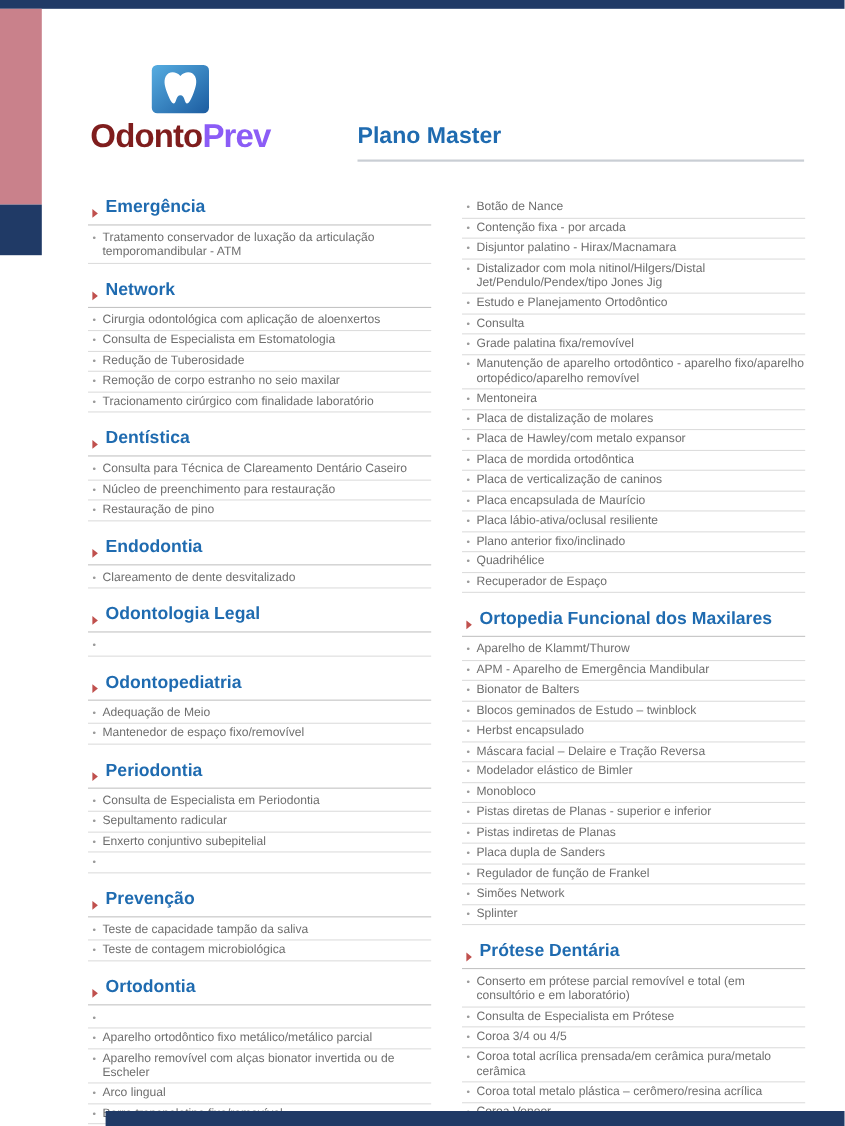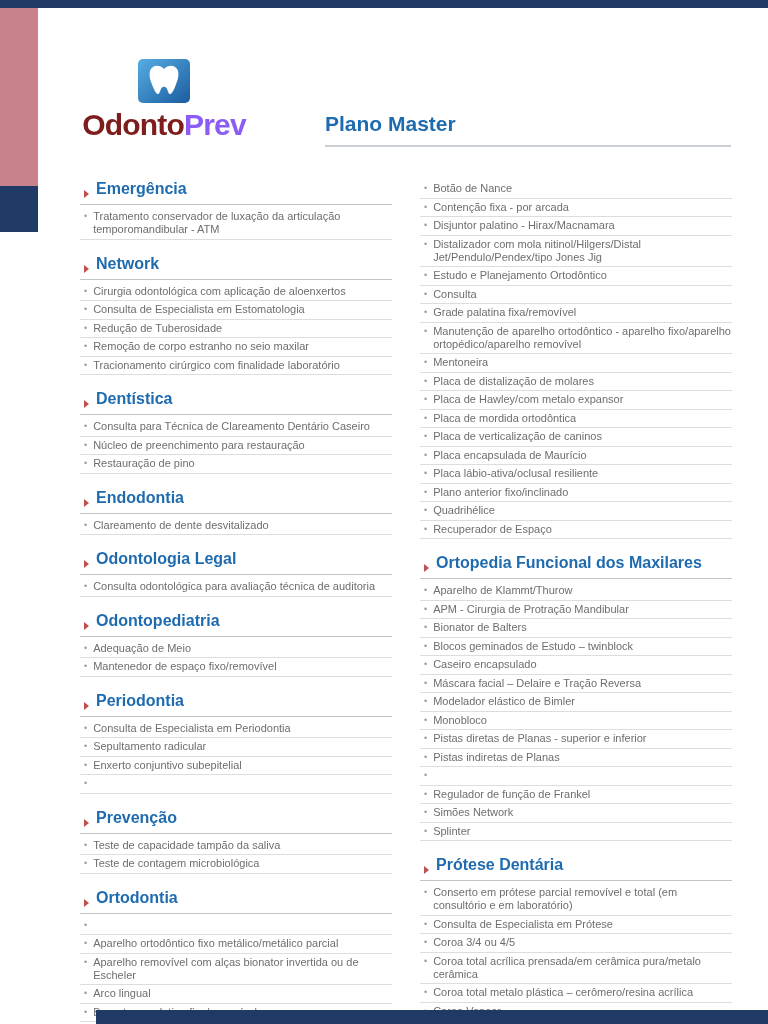--- a/index.html
+++ b/index.html
@@ -147,21 +147,20 @@
           </ul>
         </section>
         <section class="section">
           <h2>
             <span class="tri"></span>
             <span>Odontologia Legal</span>
           </h2>
           <ul>
             <li>
               <span class="bullet">•</span>
-              <span class="itx">Consulta odontológica para avaliação técnica de auditoria</span>
             </li>
           </ul>
         </section>
         <section class="section">
           <h2>
             <span class="tri"></span>
             <span>Odontopediatria</span>
           </h2>
           <ul>
             <li>
@@ -323,33 +322,33 @@
             <span class="tri"></span>
             <span>Ortopedia Funcional dos Maxilares</span>
           </h2>
           <ul>
             <li>
               <span class="bullet">•</span>
               <span class="itx">Aparelho de Klammt/Thurow</span>
             </li>
             <li>
               <span class="bullet">•</span>
-              <span class="itx">APM - Cirurgia de Protração Mandibular</span>
+              <span class="itx">APM - Aparelho de Emergência Mandibular</span>
             </li>
             <li>
               <span class="bullet">•</span>
               <span class="itx">Bionator de Balters</span>
             </li>
             <li>
               <span class="bullet">•</span>
               <span class="itx">Blocos geminados de Estudo – twinblock</span>
             </li>
             <li>
               <span class="bullet">•</span>
-              <span class="itx">Caseiro encapsulado</span>
+              <span class="itx">Herbst encapsulado</span>
             </li>
             <li>
               <span class="bullet">•</span>
               <span class="itx">Máscara facial – Delaire e Tração Reversa</span>
             </li>
             <li>
               <span class="bullet">•</span>
               <span class="itx">Modelador elástico de Bimler</span>
             </li>
             <li>
@@ -359,20 +358,21 @@
             <li>
               <span class="bullet">•</span>
               <span class="itx">Pistas diretas de Planas - superior e inferior</span>
             </li>
             <li>
               <span class="bullet">•</span>
               <span class="itx">Pistas indiretas de Planas</span>
             </li>
             <li>
               <span class="bullet">•</span>
+              <span class="itx">Placa dupla de Sanders</span>
             </li>
             <li>
               <span class="bullet">•</span>
               <span class="itx">Regulador de função de Frankel</span>
             </li>
             <li>
               <span class="bullet">•</span>
               <span class="itx">Simões Network</span>
             </li>
             <li>

